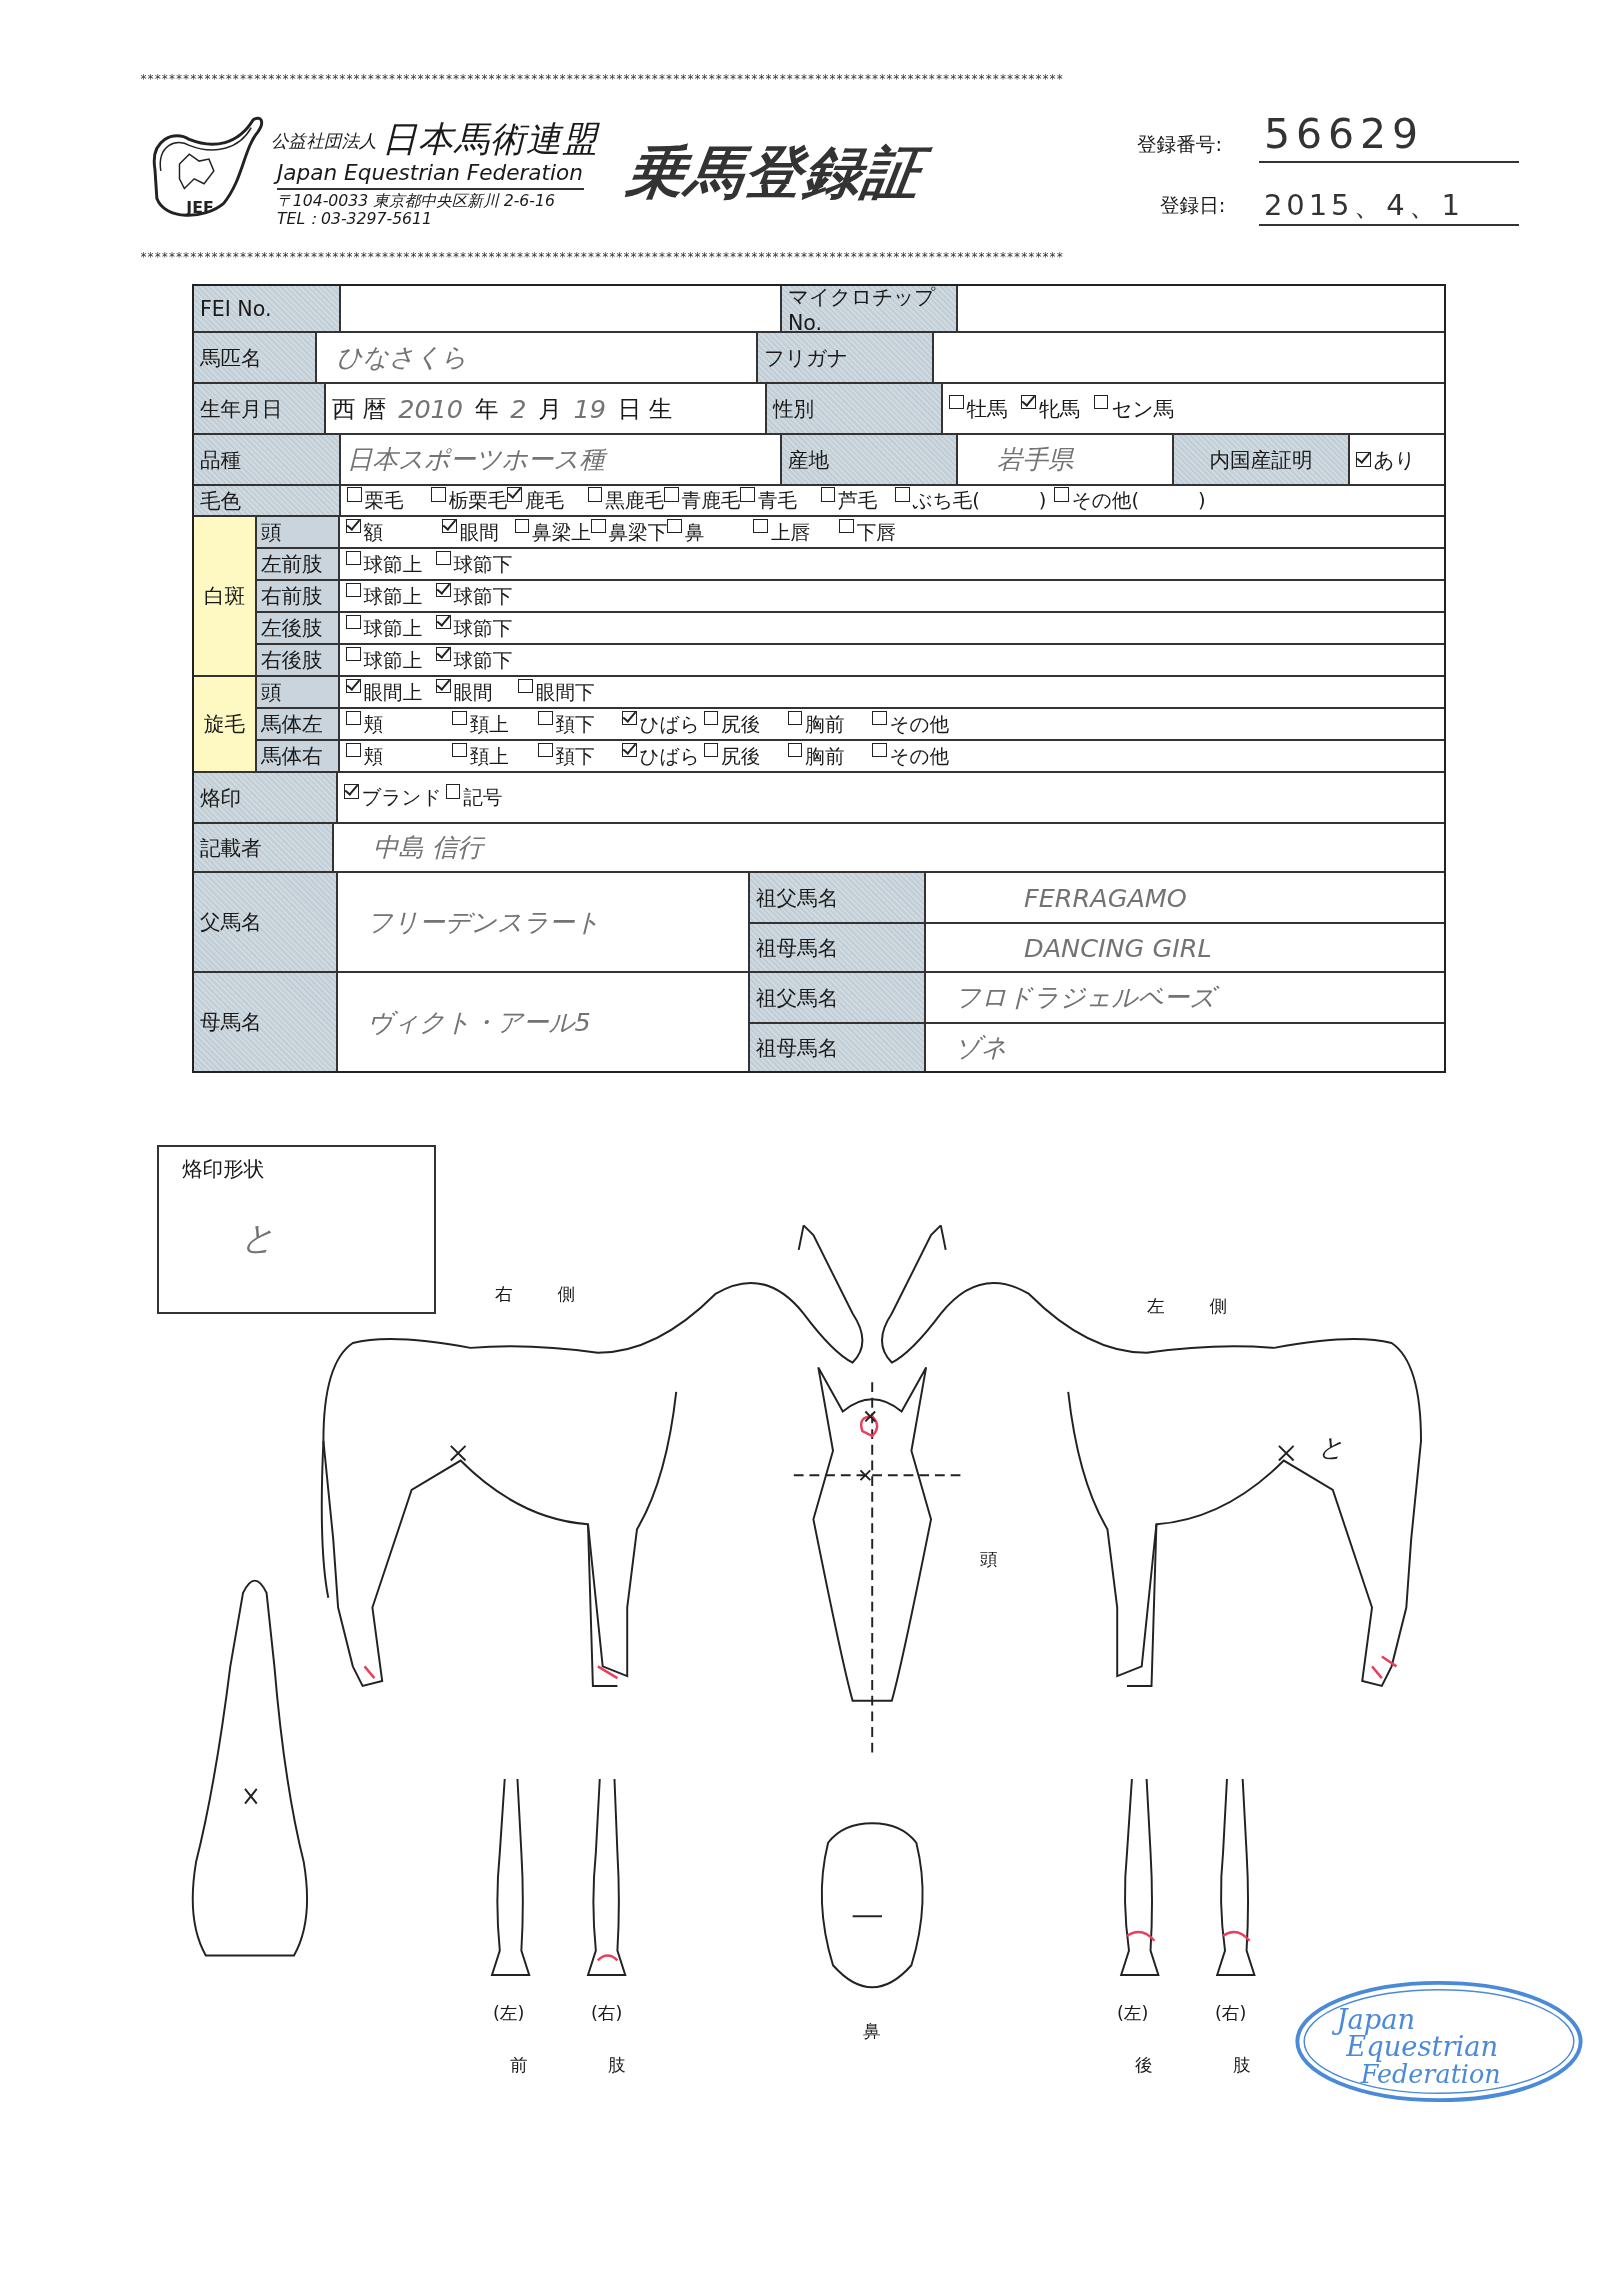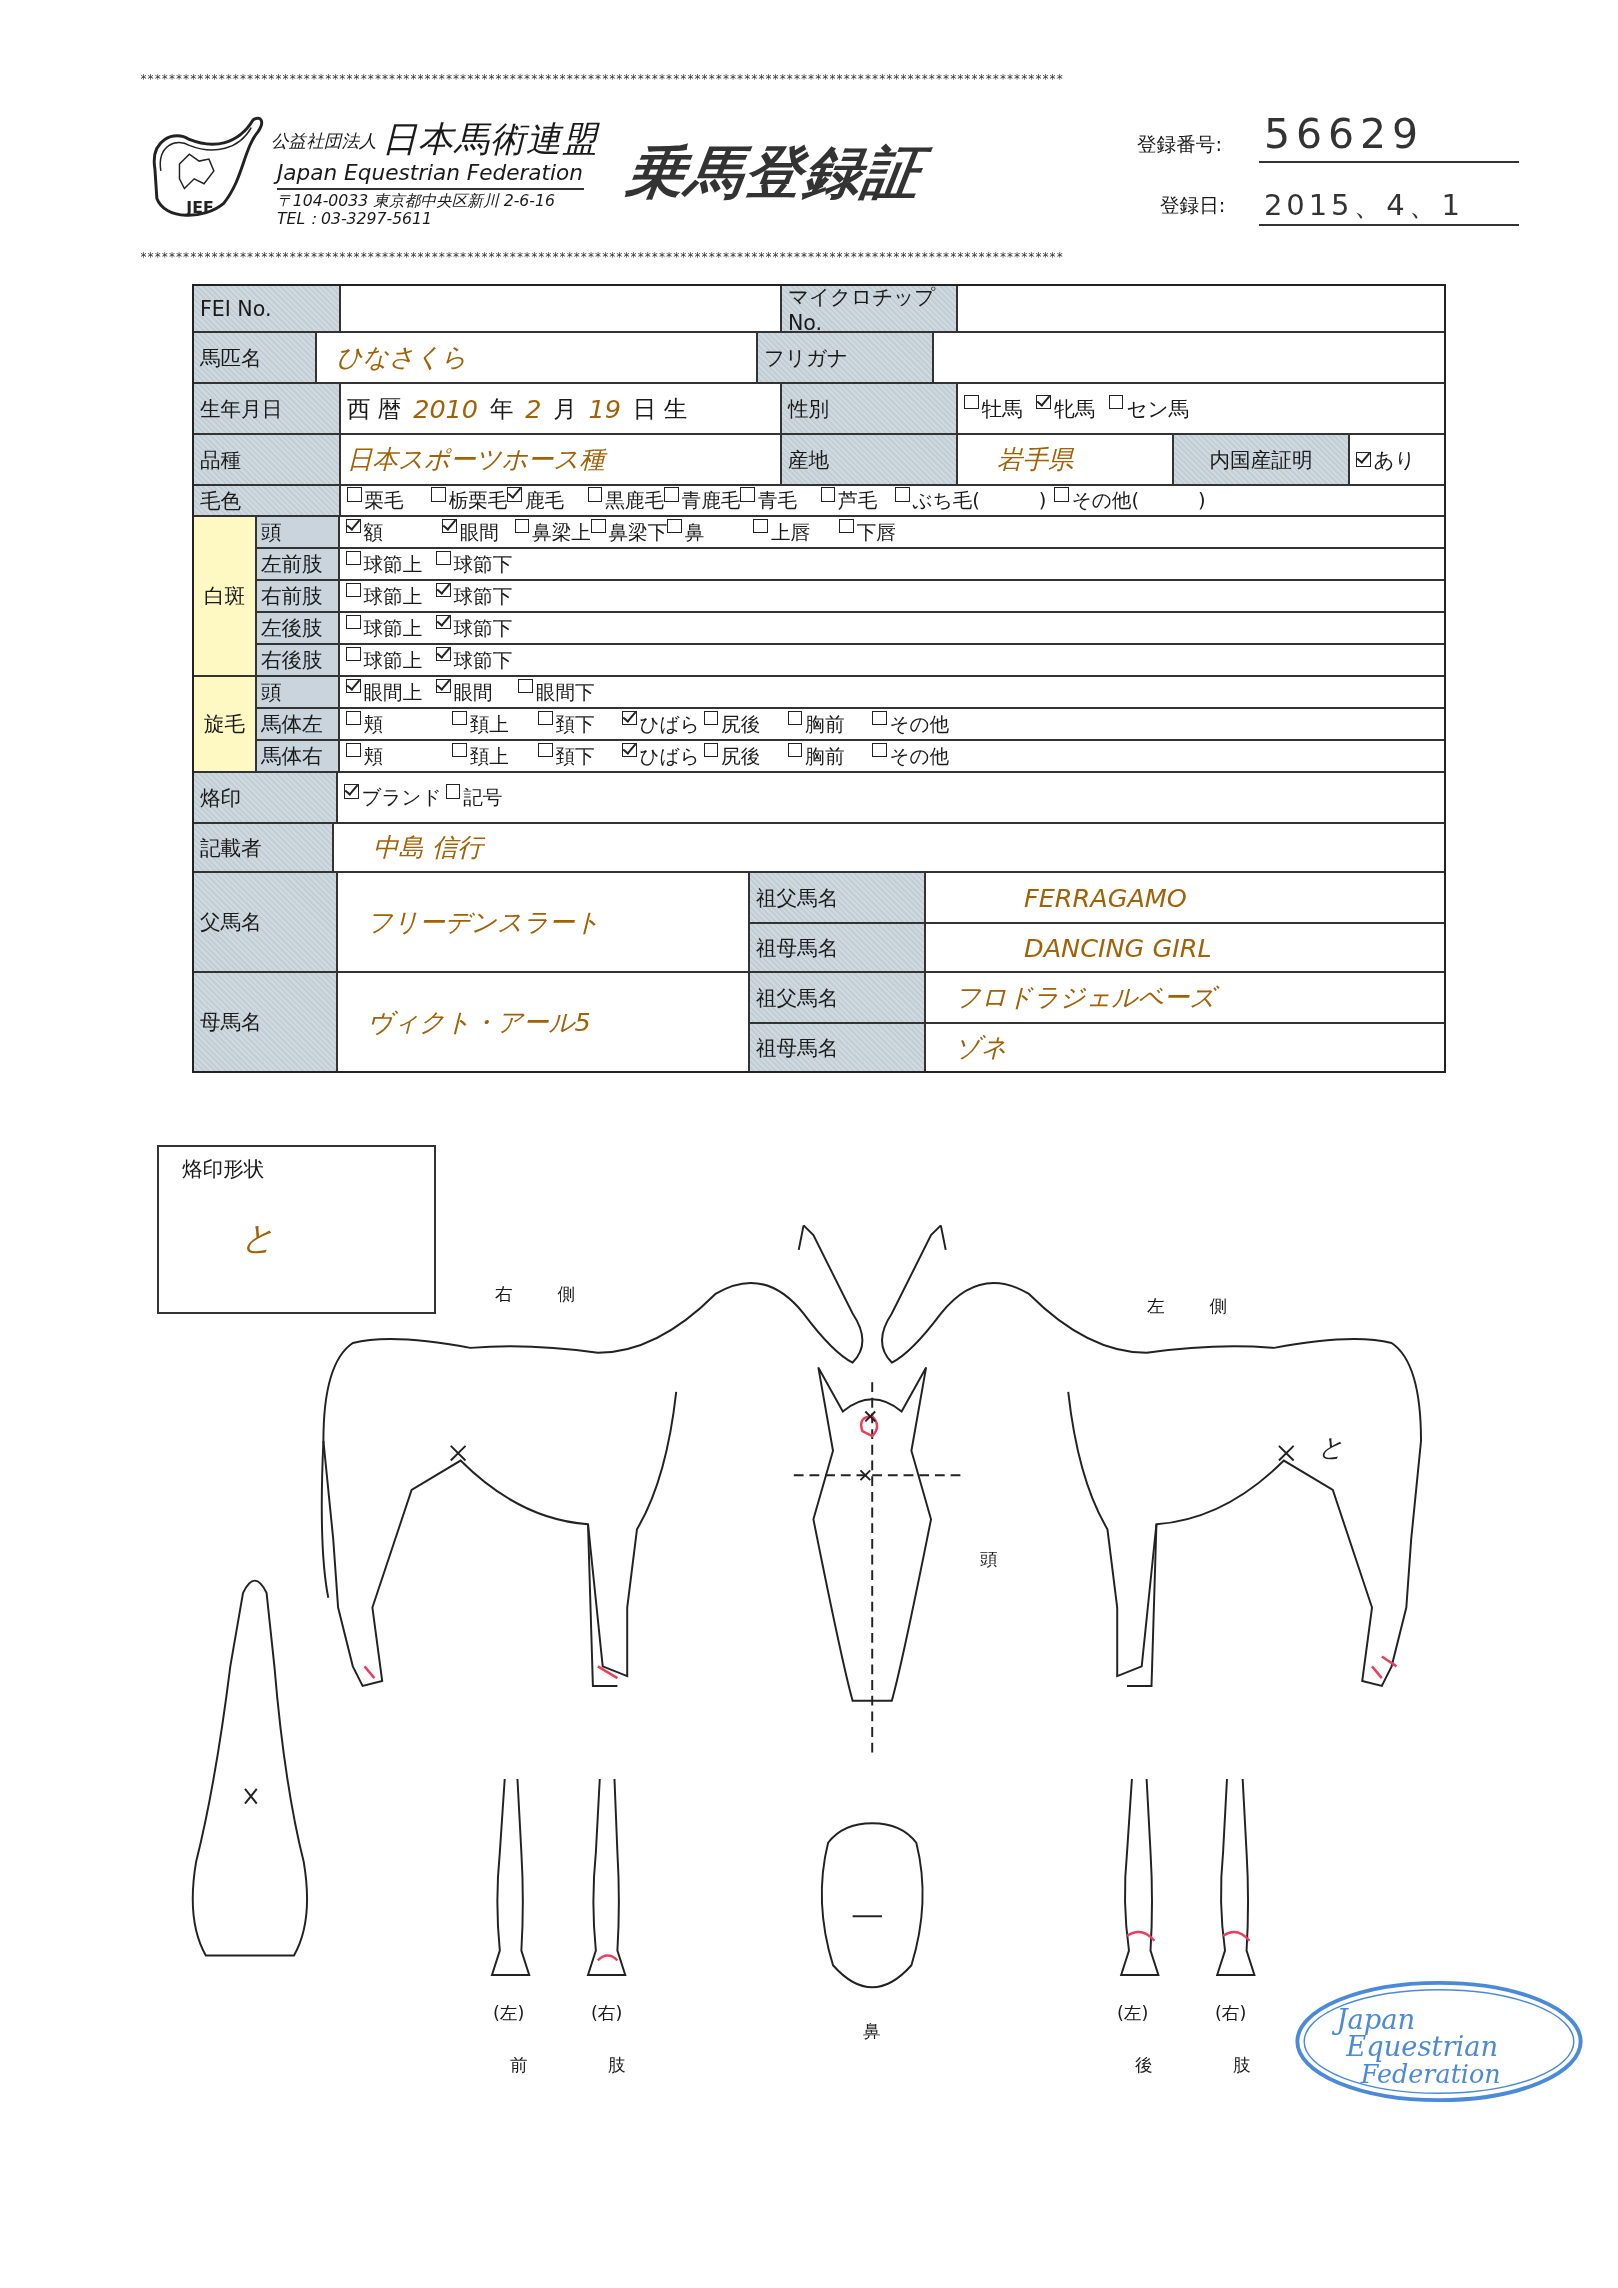--- a/index.html
+++ b/index.html
@@ -15,21 +15,21 @@
   .reg-label{position:absolute;font-size:19.6px;}
   .reg-line{position:absolute;border-bottom:2px solid #333;width:260px;}
   .reg-num{position:absolute;font-size:41px;letter-spacing:5.9px;color:#333;}
   .reg-date{position:absolute;font-size:29px;color:#333;font-family:"DejaVu Sans",sans-serif;letter-spacing:3.9px;}
   .form{position:absolute;left:192px;top:284px;width:1250px;border:2px solid #222;}
   .row{display:flex;border-top:2px solid #333;}
   .row:first-child{border-top:none;}
   .lbl{background:#c9d4dc;background-image:repeating-linear-gradient(45deg,rgba(255,255,255,.12) 0 2px,rgba(0,0,0,.03) 2px 3.9px);font-size:20.6px;display:flex;align-items:center;padding-left:5.9px;box-sizing:border-box;border-right:2px solid #333;}
   .val{font-size:20.6px;display:flex;align-items:center;padding-left:5.9px;box-sizing:border-box;border-right:2px solid #333;}
   .val:last-child,.lbl:last-child{border-right:none;}
-  .hw{font-family:"DejaVu Sans",sans-serif;font-size:25.5px;color:#a16207;font-style:italic;}
+  .hw{font-family:"DejaVu Sans",sans-serif;font-size:25.5px;color:#737373;font-style:italic;}
   .cb{display:inline-flex;align-items:flex-start;margin-right:13.7px;white-space:nowrap;}
   .box{display:inline-block;width:14.7px;height:14.7px;border:1.5px solid #222;margin-right:2.9px;position:relative;box-sizing:border-box;}
   .box.on::after{content:"";position:absolute;left:2.9px;top:-2.9px;width:4.9px;height:10.8px;border-right:2px solid #222;border-bottom:2px solid #222;transform:rotate(40deg);}
   .group{display:flex;}
   .grp-lbl{width:61px;background:#fef9c3;font-size:20.6px;display:flex;align-items:center;justify-content:center;border-right:2px solid #333;}
   .sub-rows{flex:1;display:flex;flex-direction:column;}
   .sub-row{display:flex;height:30px;border-top:2px solid #333;}
   .sub-row:first-child{border-top:none;}
   .sub-lbl{width:83px;background:#c9d4dc;font-size:20.6px;display:flex;align-items:center;padding-left:3.9px;box-sizing:border-box;border-right:2px solid #333;}
   .brand-box{position:absolute;left:157px;top:1145px;width:279px;height:169px;border:2px solid #333;box-sizing:border-box;}
@@ -78,21 +78,21 @@
     <div class="lbl" style="width:176px">マイクロチップNo.</div>
     <div class="val hw" style="flex:1"></div>
   </div>
   <div class="row" style="height:49px">
     <div class="lbl" style="width:123px">馬匹名</div>
     <div class="val hw" style="width:441px;padding-left:19.6px">ひなさくら</div>
     <div class="lbl" style="width:176px">フリガナ</div>
     <div class="val hw" style="flex:1"></div>
   </div>
   <div class="row" style="height:49px">
-    <div class="lbl" style="width:147px">生年月日</div>
+    <div class="lbl" style="width:132px">生年月日</div>
     <div class="val" style="width:441px;gap:11.8px;font-size:23.5px">
       <span>西 暦</span>
       <span class="hw">2010</span>
       <span>年</span>
       <span class="hw">2</span>
       <span>月</span>
       <span class="hw">19</span>
       <span>日 生</span>
     </div>
     <div class="lbl" style="width:176px">性別</div>

